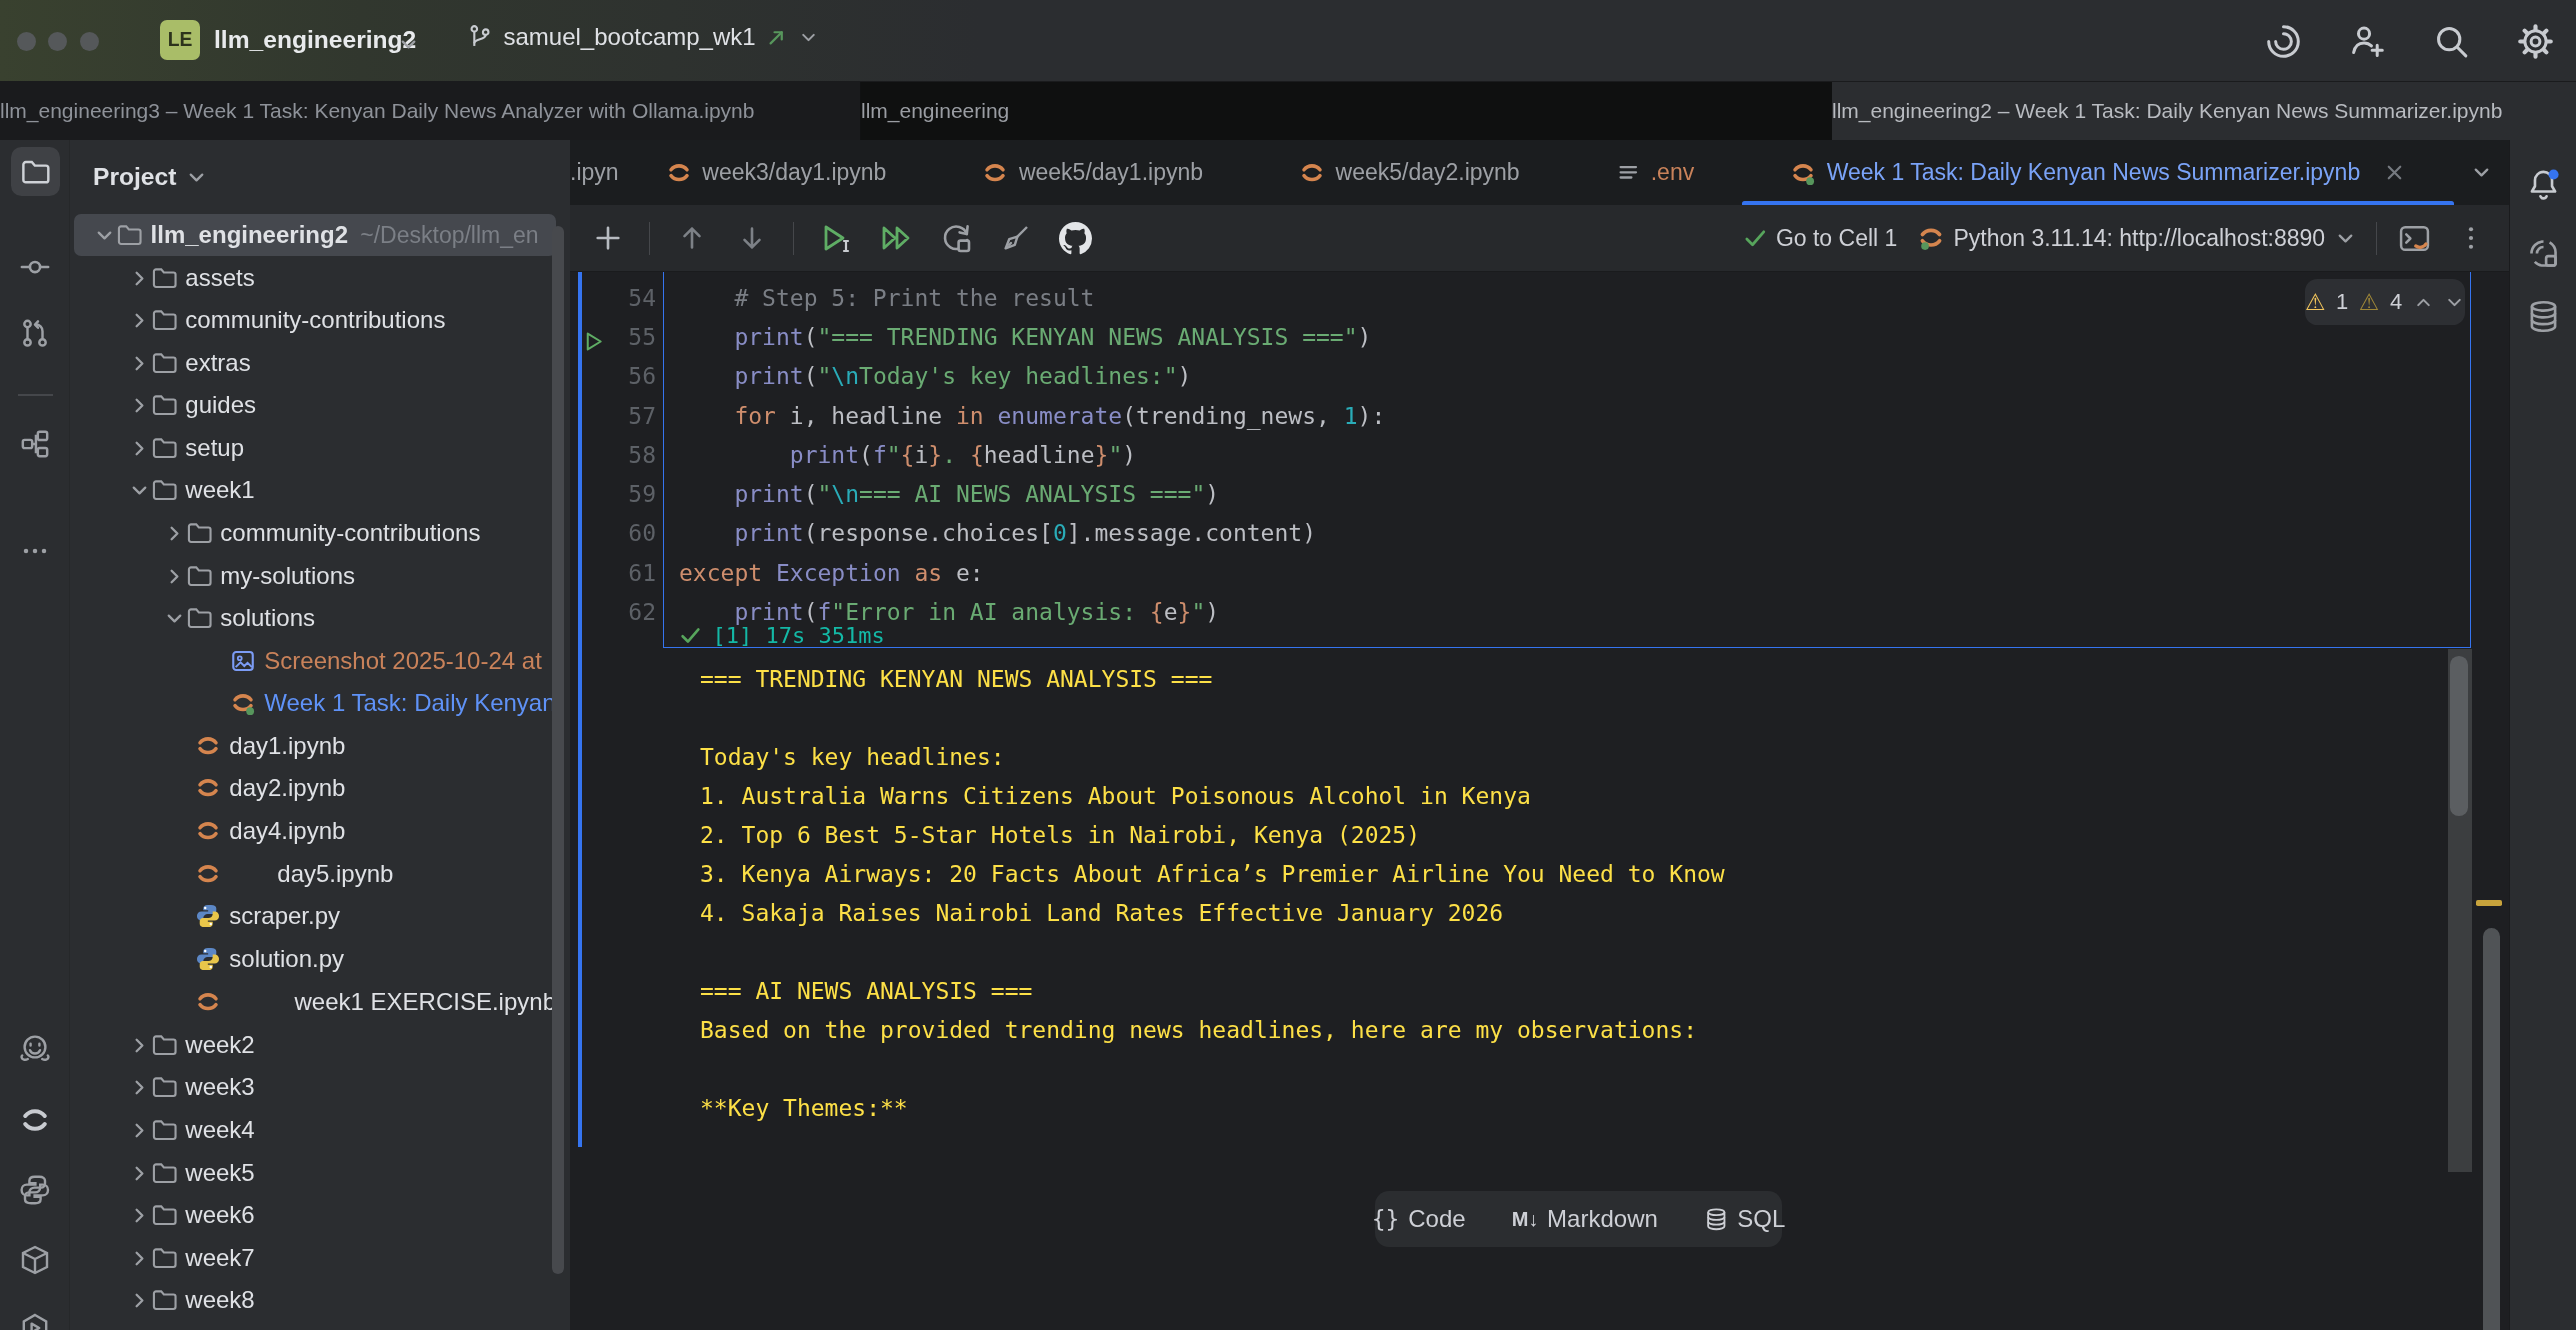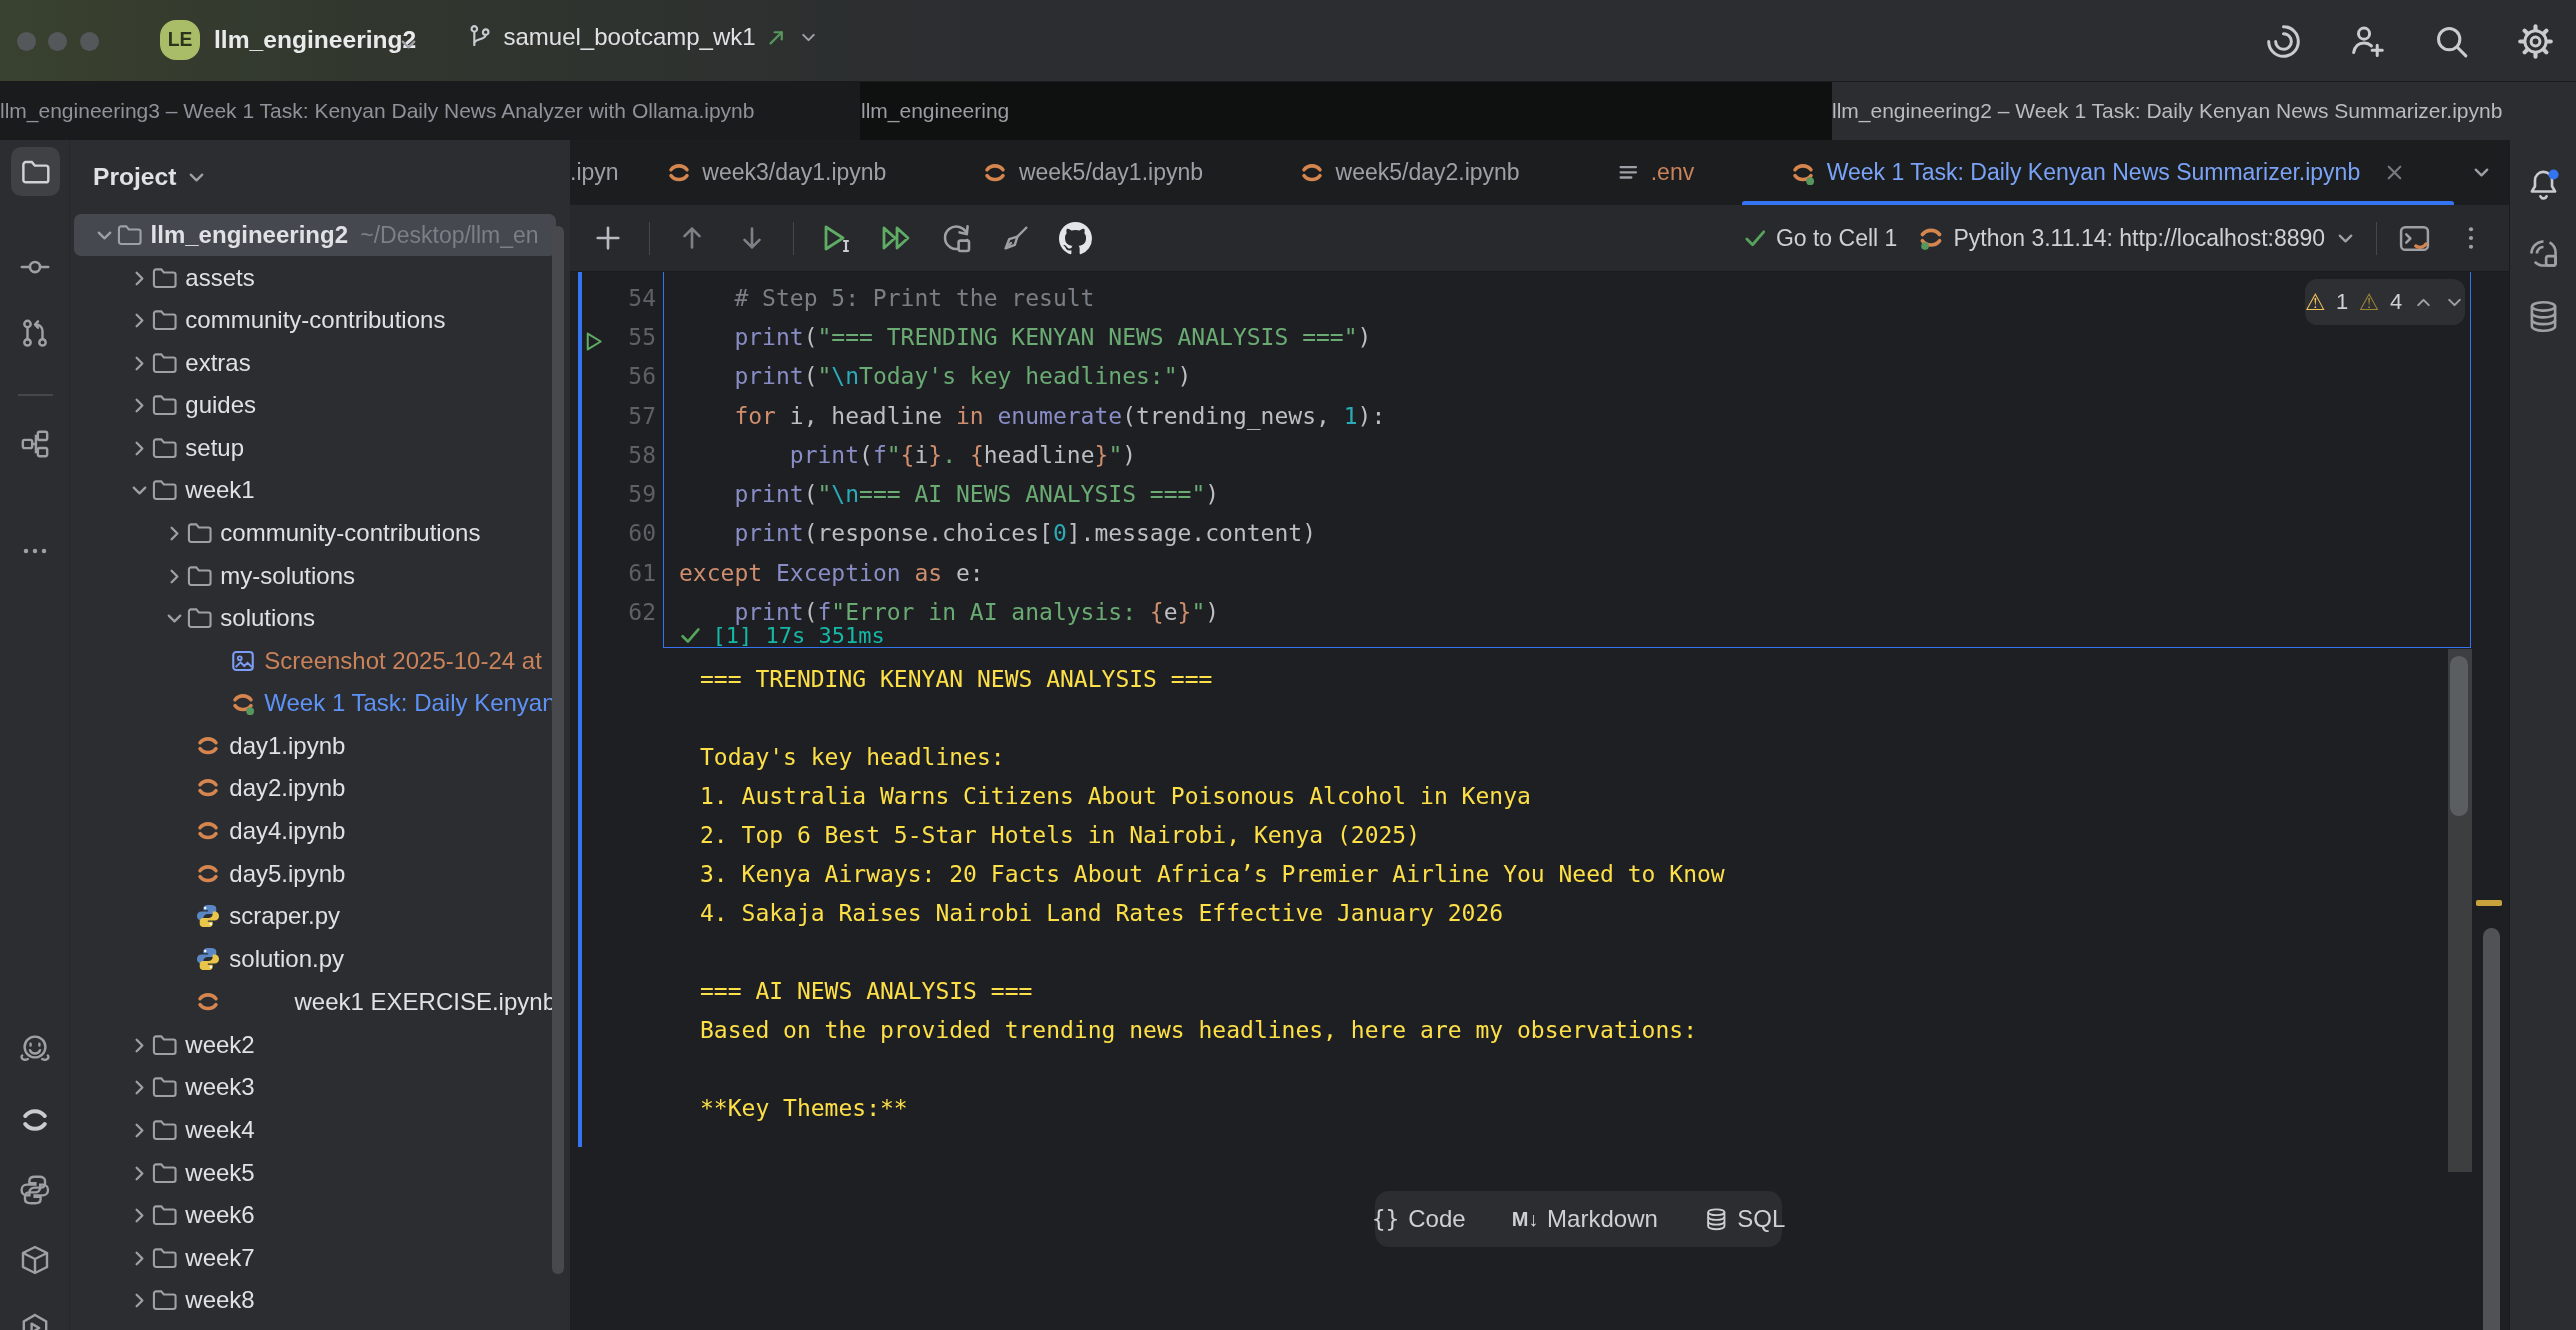--- a/index.html
+++ b/index.html
@@ -6,21 +6,21 @@
   html,body { background:#111; }
   .app { position:relative; width:2576px; height:1330px; overflow:hidden;
          background:#1e1f22; font-family:"Liberation Sans",sans-serif; color:#dfe1e5; }
 
   
   .titlebar { position:absolute; left:0; top:0; width:2576px; height:82px;
     background:linear-gradient(90deg,#39412f 0%,#31372e 14%,#2b2d30 38%);
     border-bottom:0.9px solid #1a1b1d; }
   .tl { position:absolute; top:32px; width:19.3px; height:19.3px; border-radius:50%; background:#55585a; }
   .tl.c1{left:16.7px}.tl.c2{left:48px}.tl.c3{left:80px}
-  .proj-badge { position:absolute; left:160px; top:20px; width:40px; height:40px; border-radius:16px;
+  .proj-badge { position:absolute; left:160px; top:20px; width:40px; height:40px; border-radius:7px;
     background:#a9bd68; color:#2c331c; font-size:19.3px; font-weight:bold;
     display:flex; align-items:center; justify-content:center; }
   .proj-name { position:absolute; left:214px; top:26px; font-size:24.6px; font-weight:600; color:#e8eaec; }
   .tb-chev { position:absolute; top:33px; }
   .branch { position:absolute; left:467px; top:23px; display:flex; align-items:center; gap:10.5px; }
   .branch-label { font-size:24px; color:#dfe1e5; }
   .tb-icons { position:absolute; right:21px; top:21px; display:flex; gap:44px; align-items:center; }
   .tb-btn { width:40px; height:40px; display:flex; align-items:center; justify-content:center; }
 
   
@@ -457,21 +457,21 @@
         </div>
         <div class="tree-row" style="top: 670px; padding-left: 121px;">
           <span class="ic ">
             <svg width="26" height="26" viewBox="0 0 16 16">
               <path d="M3.1 6a6.2 6.2 0 0 1 9.8 0" fill="none" stroke="#d5854e" stroke-width="2.2" stroke-linecap="round"></path>
               <path d="M12.9 9.6a6.2 6.2 0 0 1-9.8 0" fill="none" stroke="#d5854e" stroke-width="2.2" stroke-linecap="round"></path>
             </svg>
           </span>
           <span class="tree-label">day4.ipynb</span>
         </div>
-        <div class="tree-row" style="top: 713px; padding-left: 121px;">
+        <div class="tree-row" style="top: 713px; padding-left: 121px; gap: 48px;">
           <span class="ic ">
             <svg width="26" height="26" viewBox="0 0 16 16">
               <path d="M3.1 6a6.2 6.2 0 0 1 9.8 0" fill="none" stroke="#d5854e" stroke-width="2.2" stroke-linecap="round"></path>
               <path d="M12.9 9.6a6.2 6.2 0 0 1-9.8 0" fill="none" stroke="#d5854e" stroke-width="2.2" stroke-linecap="round"></path>
             </svg>
           </span>
           <span class="tree-label">day5.ipynb</span>
         </div>
         <div class="tree-row" style="top: 755px; padding-left: 121px;">
           <span class="ic ">

